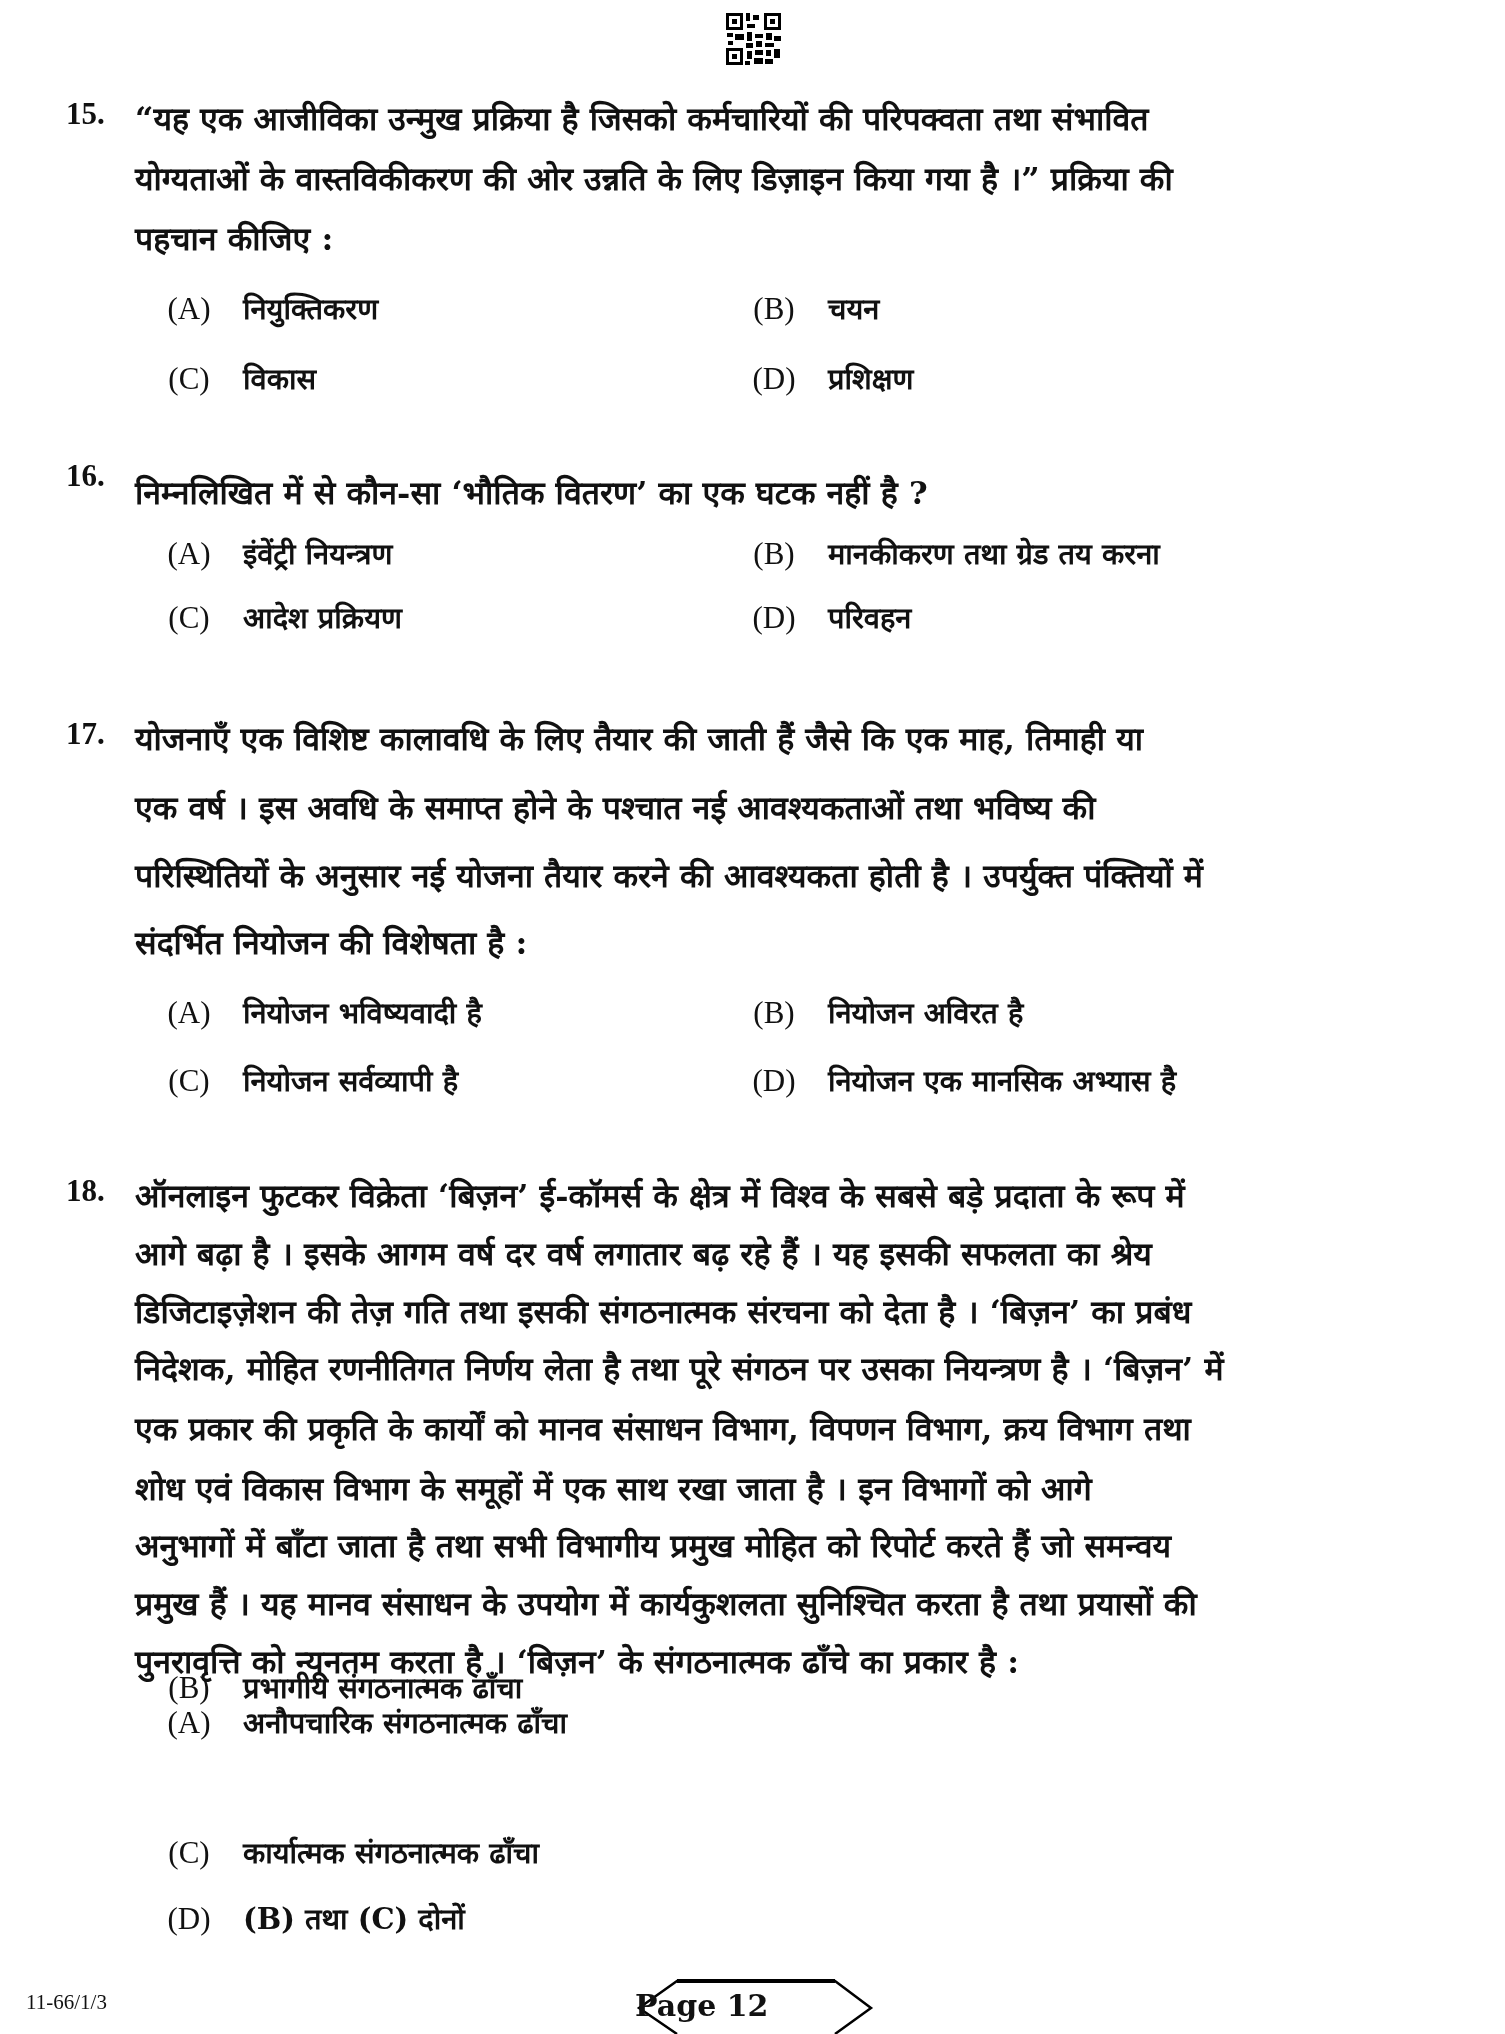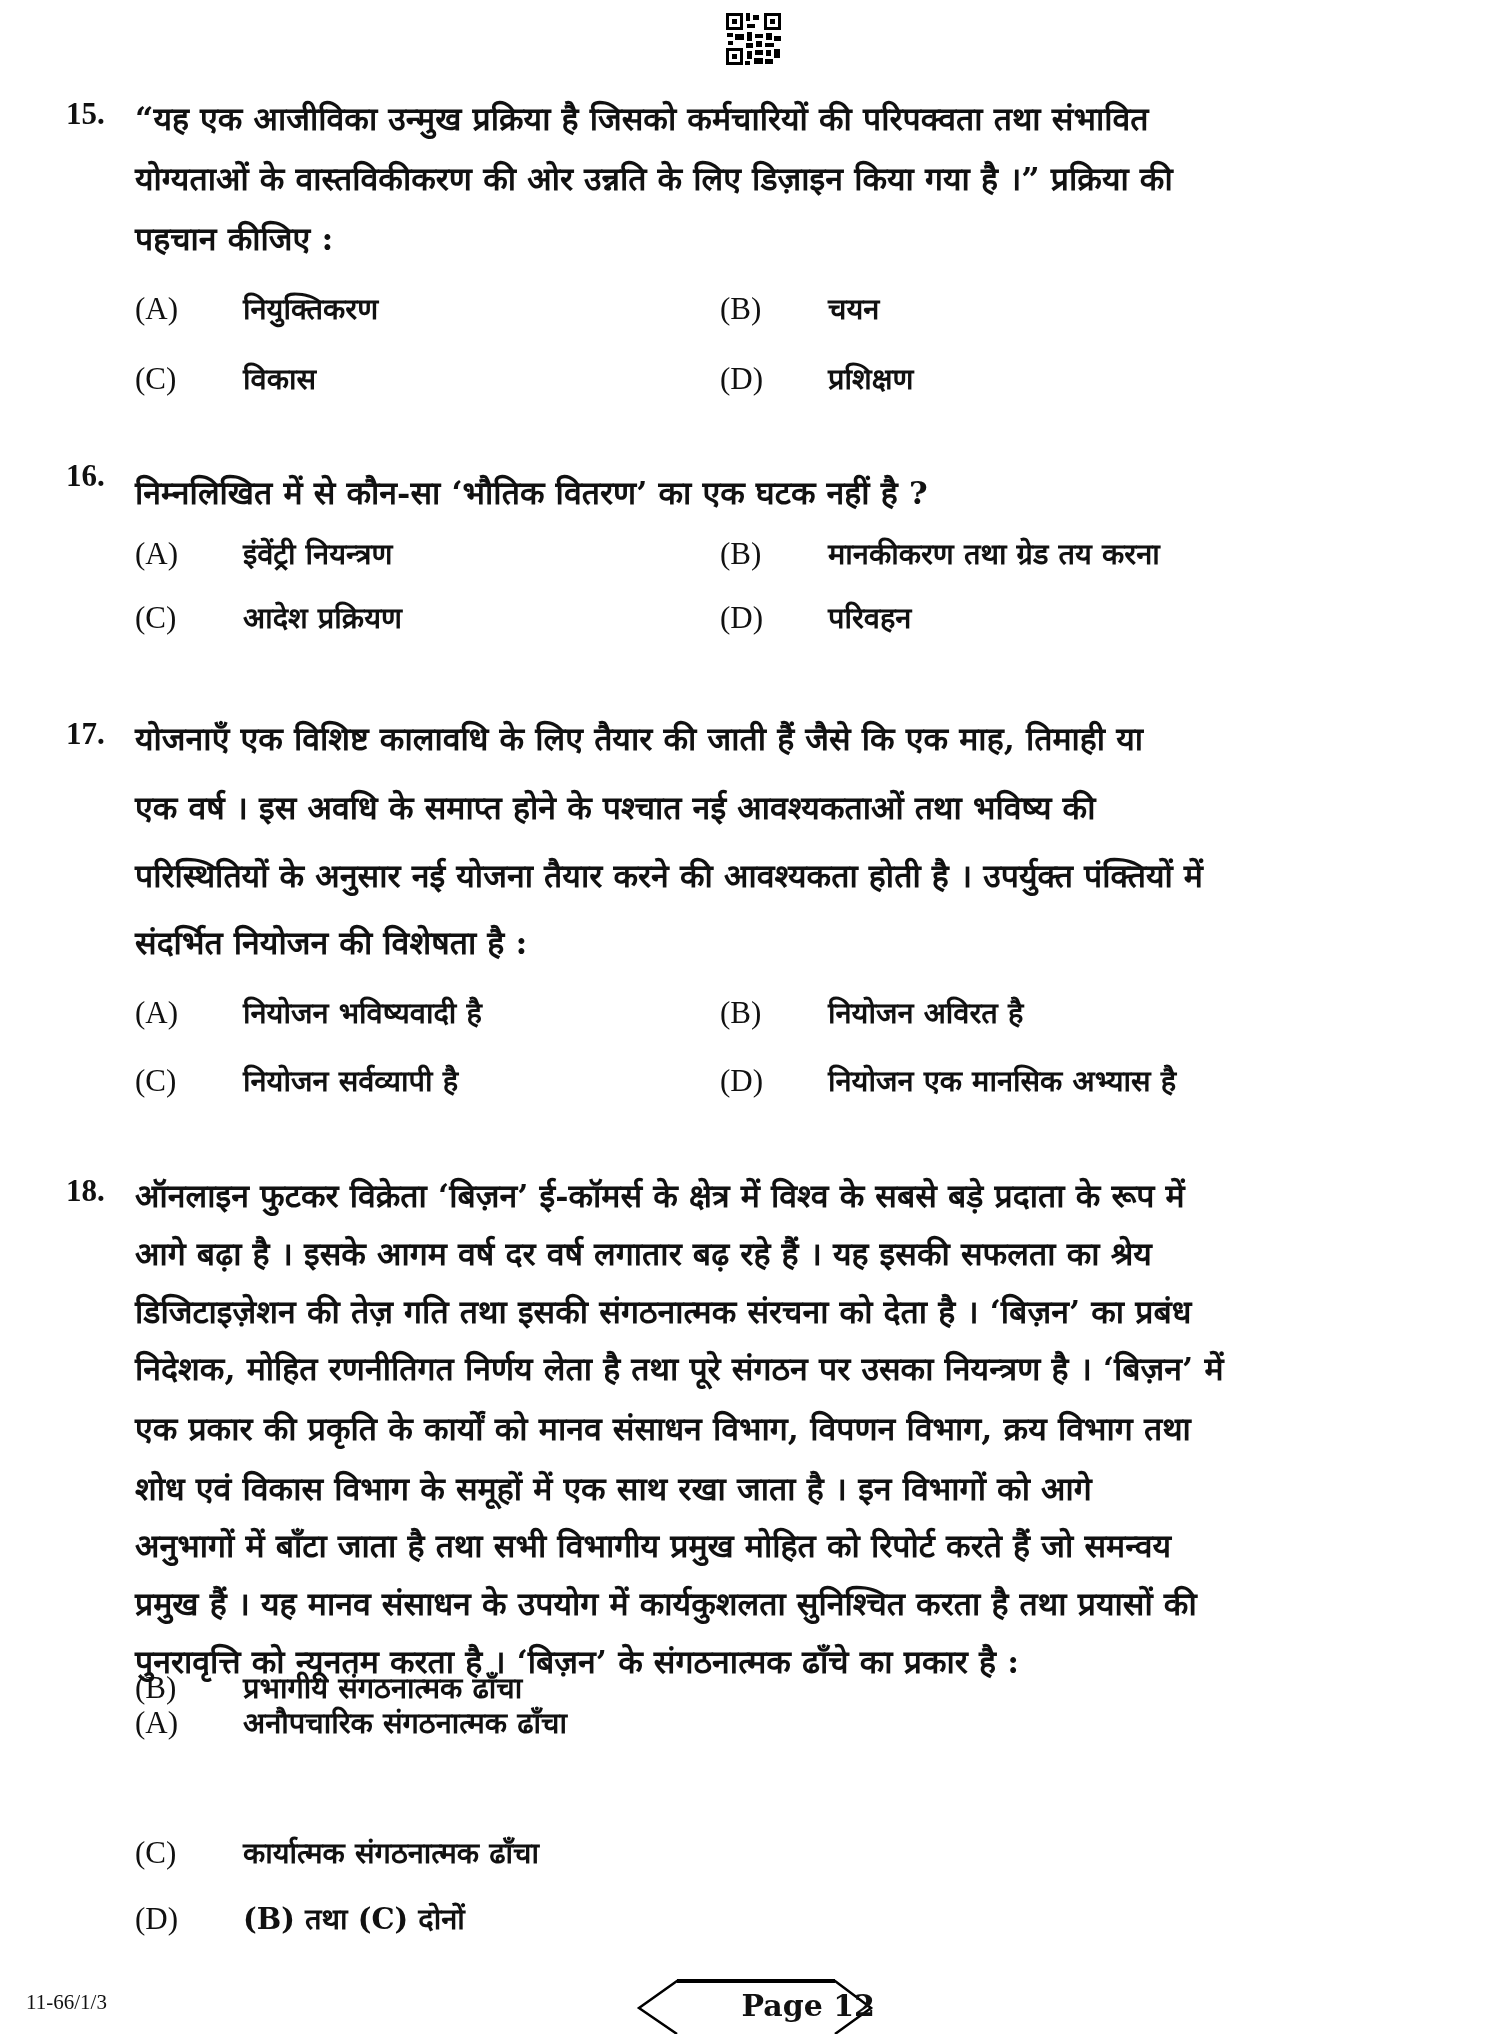--- a/index.html
+++ b/index.html
@@ -4,29 +4,29 @@
 <style>
   html, body { margin:0; padding:0; background:#ffffff; }
   body { width:1505px; height:2034px; position:relative; overflow:hidden;
          font-family:"DejaVu Serif","Liberation Serif",serif; color:#111; }
   .qr { position:absolute; left:725px; top:12px; width:57px; height:54px; }
   .q { position:absolute; left:0; width:1505px; }
   .qnum { position:absolute; left:26px; font-weight:bold; font-size:31px;
           font-family:"Liberation Serif","DejaVu Serif",serif;margin-left:40px; }
   .qtext { position:absolute; left:135px; width:1258px; font-size:32px; font-weight:bold;
            text-align:justify; text-align-last:left; }
-  .opt { position:absolute; font-size:29px; font-weight:bold; white-space:nowrap; }
+  .opt { position:absolute; font-size:29px; font-weight:bold; white-space:nowrap;text-align:center; }
   .opt .lbl { display:inline-block; width:108px; font-family:"Liberation Serif","DejaVu Serif",serif; font-weight:normal; font-size:31px; }
   .colA { left:135px; }
   .colB { left:720px; }
   .footer-code { position:absolute; left:26px; top:1990px; font-size:21px;
                  font-family:"Liberation Serif","DejaVu Serif",serif; }
   .page-box { position:absolute; left:635px; top:1978px; width:240px; height:56px; }
   .page-box svg { position:absolute; left:0; top:0; }
-  .page-label { position:absolute; left:0; top:10px; width:240px; text-align:right;
+  .page-label { position:absolute; left:0; top:10px; width:240px; text-align:left;
                 font-size:30px; font-weight:bold; font-family:"DejaVu Serif","Liberation Serif",serif; }
 </style>
 </head>
 <body>
 
 <svg class="qr" viewBox="0 0 57 54" width="57" height="54">
   <rect x="0" y="0" width="57" height="54" fill="#fff"></rect>
   <rect x="1" y="1" width="17" height="17" fill="#000"></rect>
     <rect x="4" y="4" width="11" height="11" fill="#fff"></rect>
     <rect x="7" y="7" width="5" height="5" fill="#000"></rect>

